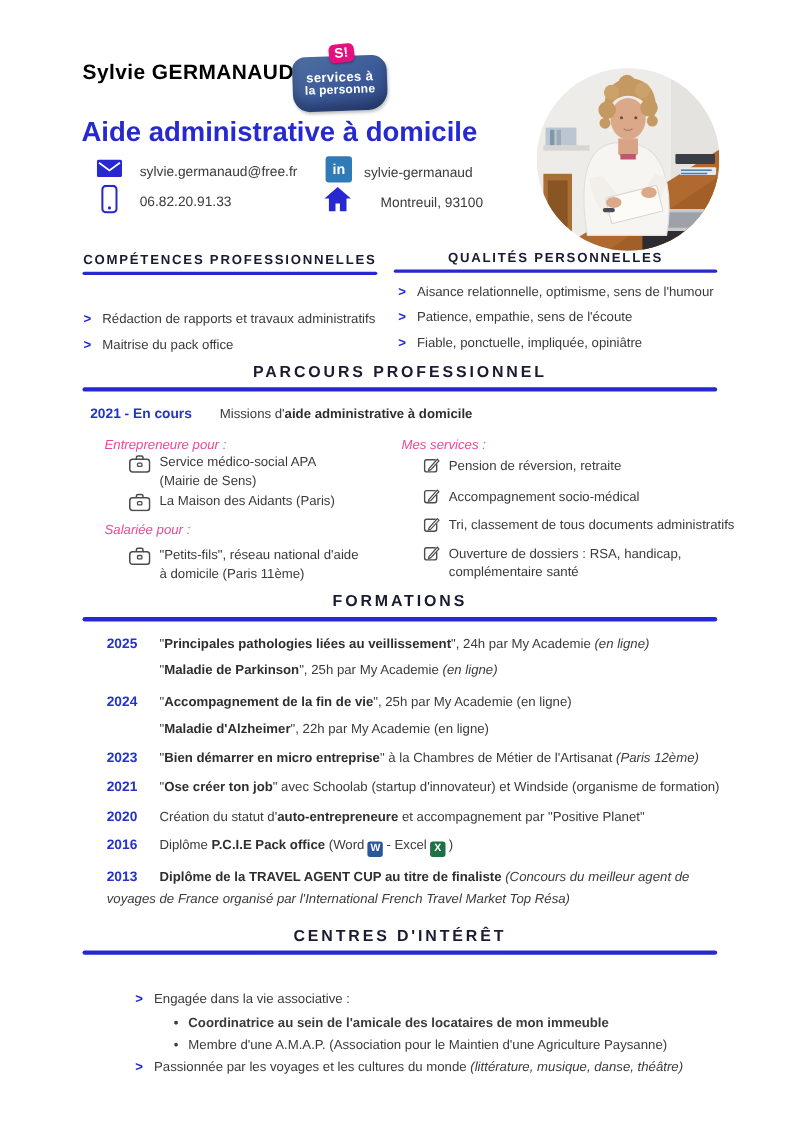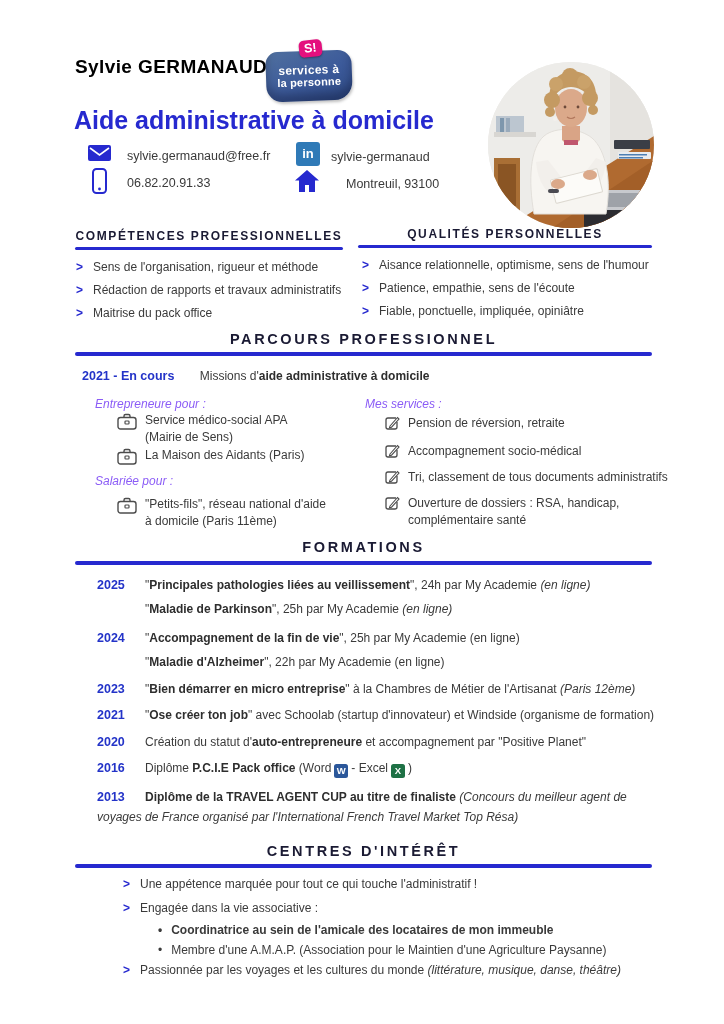--- a/index.html
+++ b/index.html
@@ -18,21 +18,21 @@
   
   .name   { position:absolute; left:75px; top:56px; font-size:19px; font-weight:bold;
             color:#000000; letter-spacing:0.4px; }
   .title  { position:absolute; left:74px; top:106px; font-size:25px; font-weight:bold;
             color:#2629cf; }
   .colhead{ position:absolute; font-weight:bold; font-size:12px; letter-spacing:1.6px;
             color:#1a1a33; text-align:center; }
   .bighead{ position:absolute; left:75px; width:577px; font-weight:bold; font-size:14.5px;
             letter-spacing:2.6px; color:#1a1a33; text-align:center; }
 
-  .blue-italic { position:absolute; font-size:12px; color:#8b5cf6; font-style:italic; font-weight:bold; white-space:nowrap; }
+  .blue-italic { position:absolute; font-size:12px; color:#ec4899; font-style:italic; font-weight:bold; white-space:nowrap; }
   .year   { display:inline-block; width:48px; color:#2333c8; font-weight:bold; font-size:12.5px; }
 
   
   .c-ico  { position:absolute; }
   .c-txt  { position:absolute; font-size:12.5px; white-space:nowrap; }
   .li-box { position:absolute; width:24px; height:24px; background:#2f7ab7; border-radius:3px;
             color:#fff; font-weight:bold; font-size:13px; text-align:center; line-height:23px; }
 
   
   .logo      { position:absolute; left:266px; top:40px; width:88px; height:64px; }
@@ -146,21 +146,20 @@
     <path d="M13,1 L25,11.5 L21,11.5 L21,23 L15,23 L15,16 L11,16 L11,23 L5,23 L5,11.5 L1,11.5 Z" fill="#2629cf"></path>
   </svg>
   <div class="c-txt" style="left:334px; top:177px;margin-left:12px;">Montreuil, 93100</div>
 
   <div class="colhead" style="left:75px; top:229px; width:268px;">COMPÉTENCES PROFESSIONNELLES</div>
   <div class="rule" style="left:75px; top:247px; width:268px;"></div>
 
   <div class="colhead" style="left:358px; top:227px; width:294px;">QUALITÉS PERSONNELLES</div>
   <div class="rule" style="left:358px; top:245px; width:294px;"></div>
 
-  <div class="row" style="left:76px; top:260px;"><span class="chev">&gt;</span><span>Sens de l'organisation, rigueur et méthode</span></div>
   <div class="row" style="left:76px; top:283px;"><span class="chev">&gt;</span><span>Rédaction de rapports et travaux administratifs</span></div>
   <div class="row" style="left:76px; top:306px;"><span class="chev">&gt;</span><span>Maitrise du pack office</span></div>
 
   <div class="row" style="left:362px; top:258px;"><span class="chev">&gt;</span><span>Aisance relationnelle, optimisme, sens de l'humour</span></div>
   <div class="row" style="left:362px; top:281px;"><span class="chev">&gt;</span><span>Patience, empathie, sens de l'écoute</span></div>
   <div class="row" style="left:362px; top:304px;"><span class="chev">&gt;</span><span>Fiable, ponctuelle, impliquée, opiniâtre</span></div>
 
   <div class="bighead" style="top:331px;">PARCOURS PROFESSIONNEL</div>
   <div class="rule" style="left:75px; top:352px; width:577px; height:3.5px;"></div>
 
@@ -282,19 +281,18 @@
   <div class="row" style="left:97px; top:761px;">
     <span class="year">2016</span><span>Diplôme </span><span class="b">P.C.I.E Pack office</span><span> (Word</span><span class="mini word">W</span><span>-  Excel</span><span class="mini excel">X</span><span>)</span>
   </div>
   <div class="row wrap" style="left:97px; top:787px; width:530px;">
     <span class="year">2013</span><span></span><span class="b">Diplôme de la TRAVEL AGENT CUP au titre de finaliste</span><span> </span><span class="it">(Concours du meilleur agent de voyages de France organisé par l'International French Travel Market Top Résa)</span>
   </div>
 
   <div class="bighead" style="top:843px;">CENTRES D'INTÉRÊT</div>
   <div class="rule" style="left:75px; top:864px; width:577px; height:3.5px;"></div>
 
-  <div class="row" style="left:123px; top:877px;"><span class="chev">&gt;</span><span>Une appétence marquée pour tout ce qui touche l'administratif !</span></div>
   <div class="row" style="left:123px; top:901px;"><span class="chev">&gt;</span><span>Engagée dans la vie associative :</span></div>
   <div class="row" style="left:158px; top:923px;font-weight:bold;"><span class="dot">•</span><span>Coordinatrice au sein de l'amicale des locataires de mon immeuble</span></div>
   <div class="row" style="left:158px; top:943px;"><span class="dot">•</span><span>Membre d'une A.M.A.P. (Association pour le Maintien d'une Agriculture Paysanne)</span></div>
   <div class="row" style="left:123px; top:963px;"><span class="chev">&gt;</span><span>Passionnée par les voyages et les cultures du monde </span><span class="it">(littérature, musique, danse, théâtre)</span></div>
 
 </div>
 
 </body></html>

